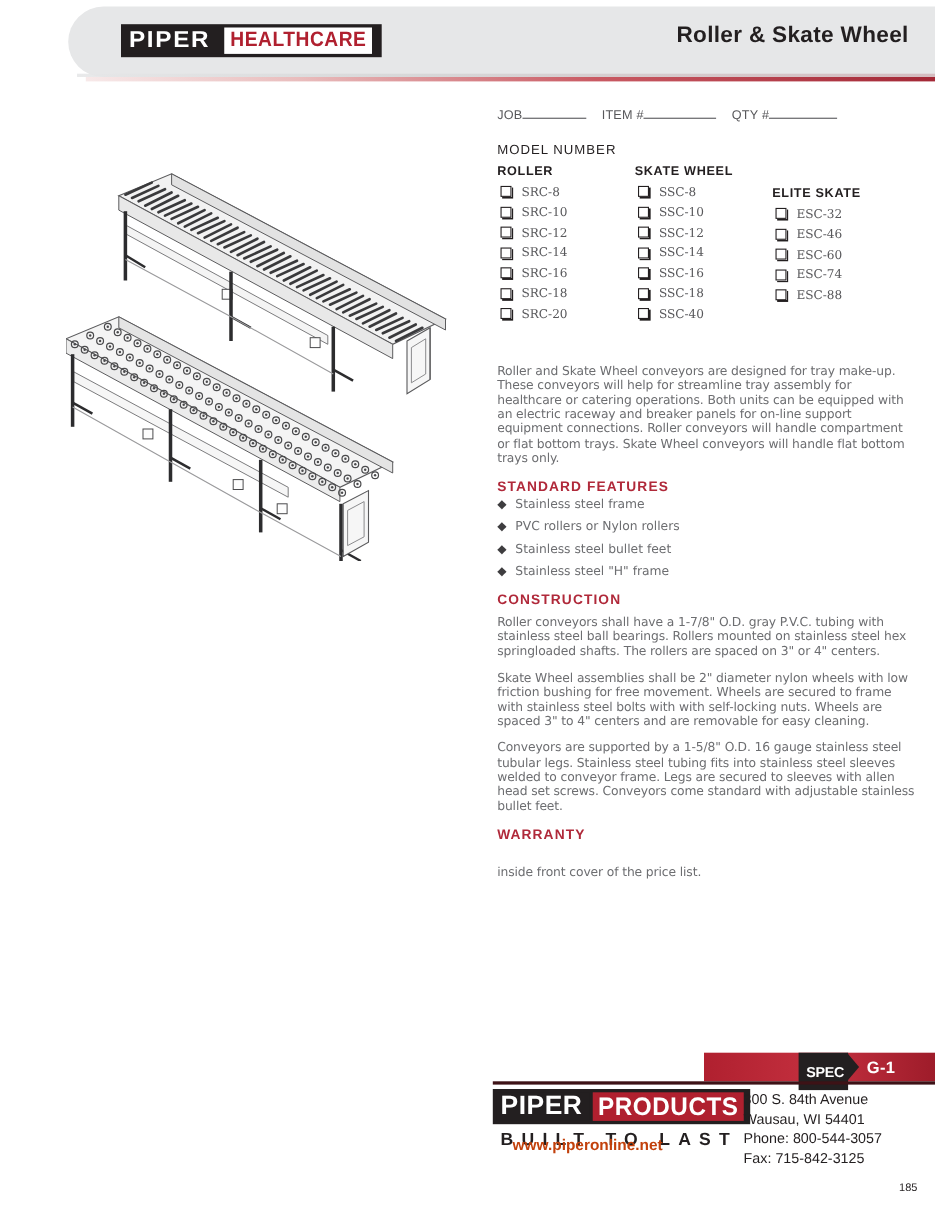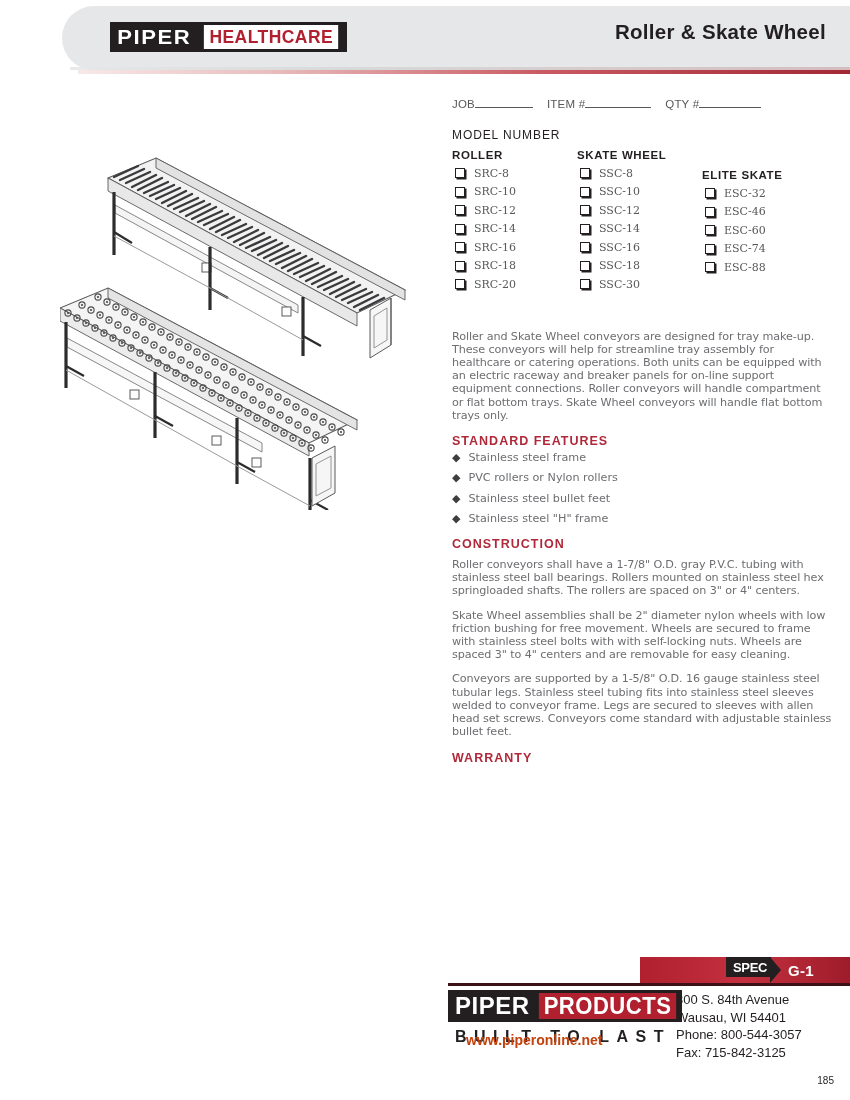--- a/index.html
+++ b/index.html
@@ -209,21 +209,21 @@
     left: 640px;
     top: 957px;
     width: 210px;
     height: 26px;
     background: linear-gradient(to right, #b0202f 0%, #c4303f 50%, #9e1c2a 100%);
   }
   .spec-badge .spec-box {
     position: absolute;
     left: 86px;
     top: 0;
-    height: 20px;
+    height: 34px;
     background: #231f20;
     color: #ffffff;
     font-family: "Liberation Sans", sans-serif;
     font-weight: bold;
     font-size: 13px;
     letter-spacing: -0.3px;
     padding: 0 4px 0 7px;
     display: flex;
     align-items: center;
     transform-origin: left center;
@@ -629,21 +629,21 @@
       <div class="cb-row">
         <span class="cb"></span>
         <span class="cb-label">SSC-16</span>
       </div>
       <div class="cb-row">
         <span class="cb"></span>
         <span class="cb-label">SSC-18</span>
       </div>
       <div class="cb-row">
         <span class="cb"></span>
-        <span class="cb-label">SSC-30</span>
+        <span class="cb-label">SSC-40</span>
       </div>
     </div>
 
     <div class="model-col">
       <h4>ELITE SKATE</h4>
       <div class="cb-row">
         <span class="cb"></span>
         <span class="cb-label">ESC-32</span>
       </div>
       <div class="cb-row">
@@ -701,20 +701,21 @@
   <div class="para-gap"></div>
   <p class="body-p">Skate Wheel assemblies shall be 2" diameter nylon wheels with low friction bushing for free movement. Wheels are secured to frame with stainless steel bolts with with self-locking nuts. Wheels are spaced 3" to 4" centers and are removable for easy cleaning.</p>
   <div class="para-gap"></div>
   <p class="body-p">Conveyors are supported by a 1-5/8" O.D. 16 gauge stainless steel tubular legs. Stainless steel tubing fits into stainless steel sleeves welded to conveyor frame. Legs are secured to sleeves with allen head set screws. Conveyors come standard with adjustable stainless bullet feet.</p>
 
   <div style="height:13px"></div>
 
   <div class="sec-head">WARRANTY</div>
   <div style="height:9px"></div>
   <div style="height:11px"></div>
+  <p class="body-p">inside front cover of the price list.</p>
 
 </div>
 
 <div class="spec-badge">
   <span class="spec-box">SPEC</span>
   <span class="arrow"></span>
   <span class="spec-num">G-1</span>
 </div>
 
 <div class="footer-rule"></div>

